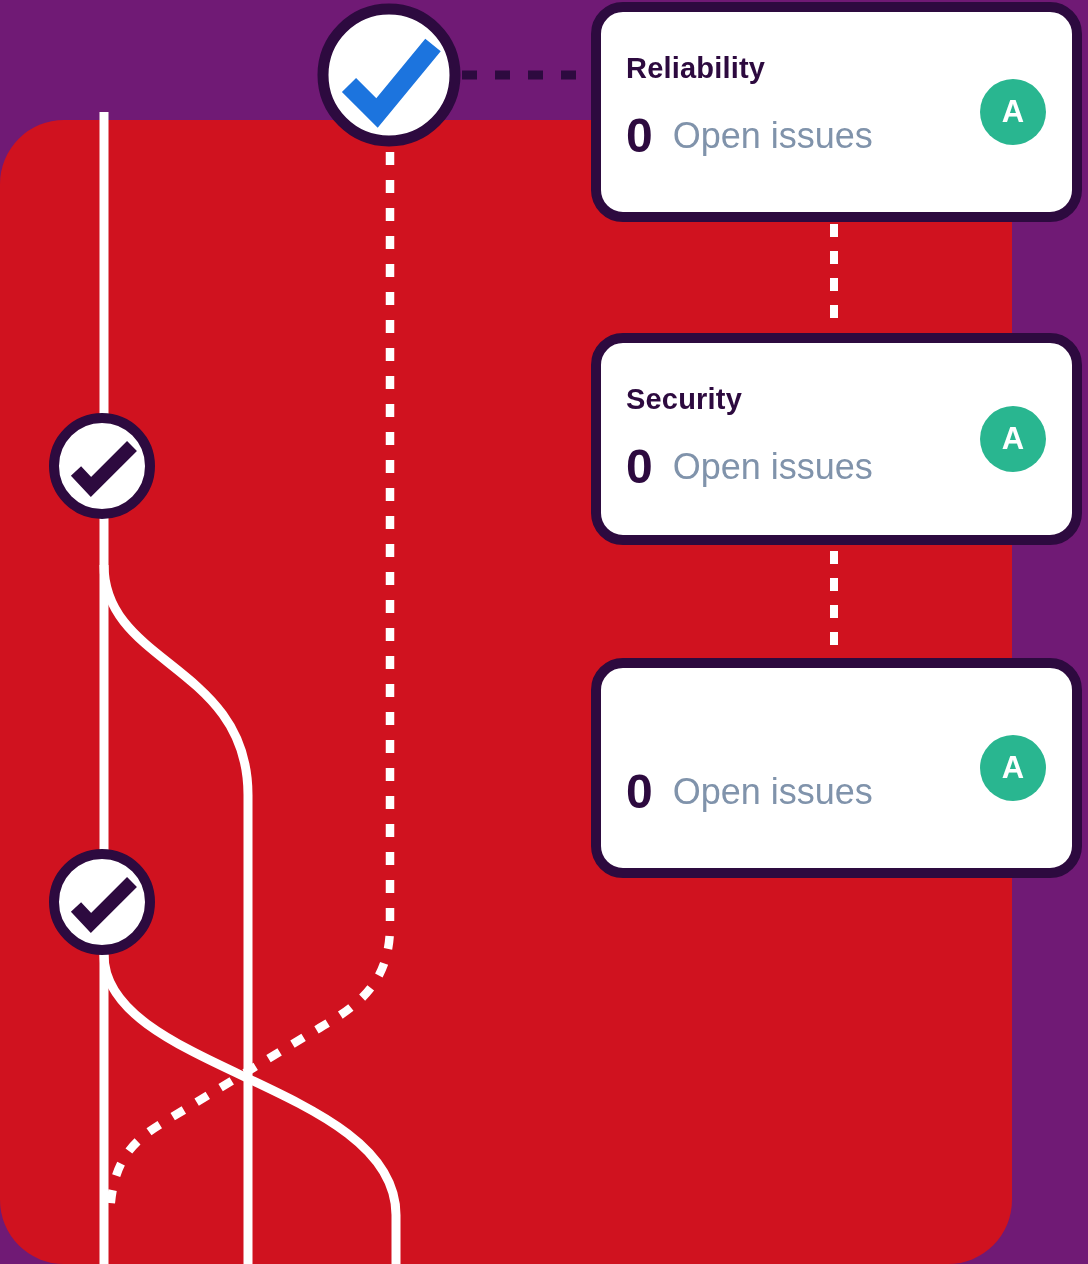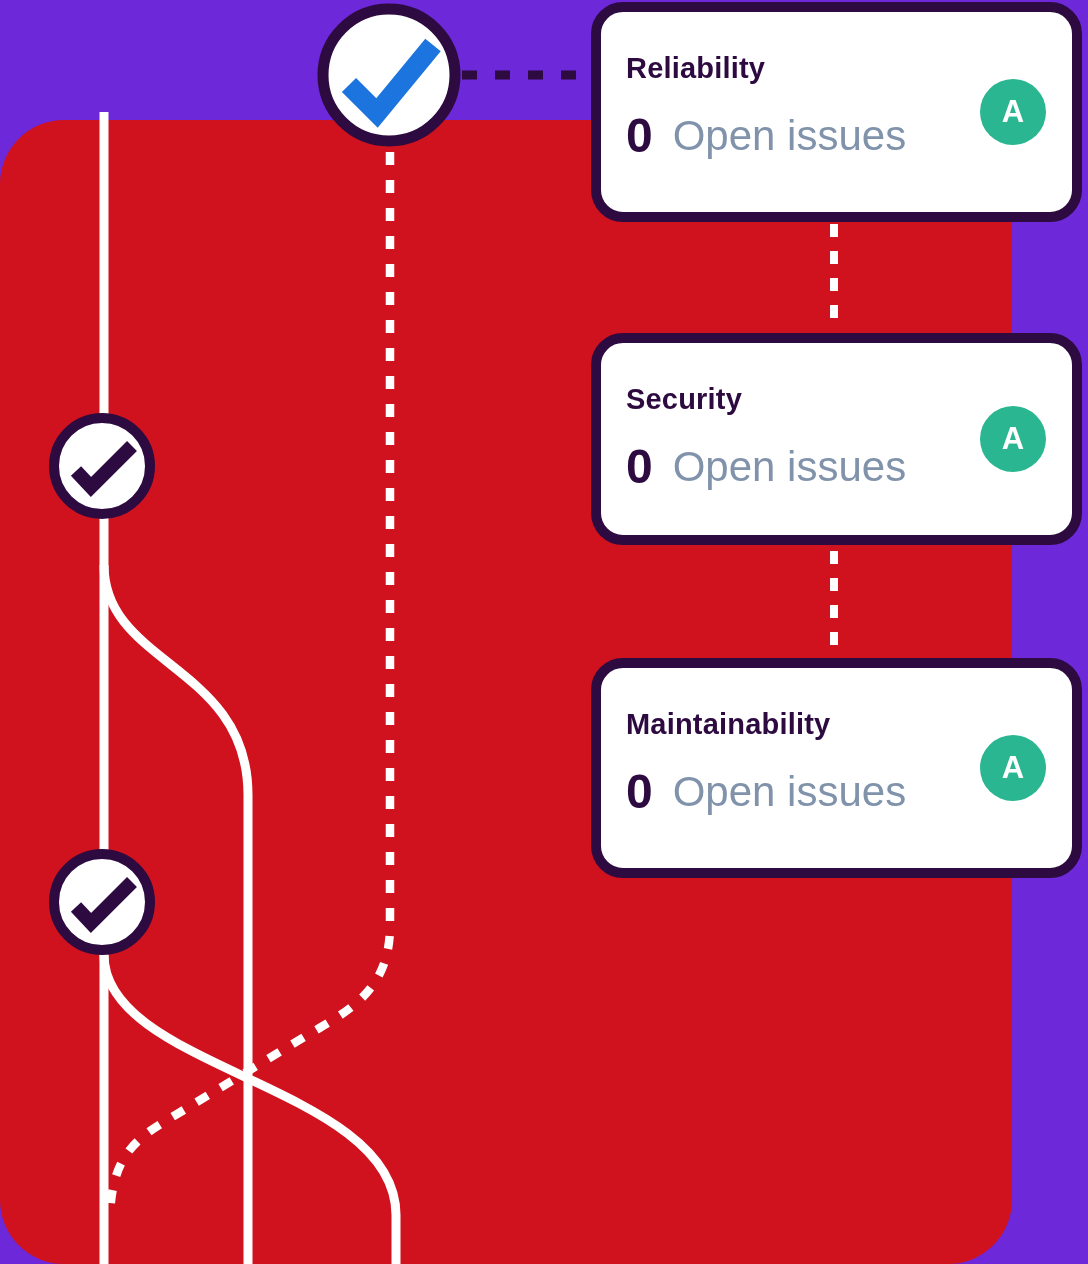--- a/index.html
+++ b/index.html
@@ -1,20 +1,20 @@
 <!DOCTYPE html>
 <html style="--red: #D0121F; --dark: #2D0A3F; --blue: #1C74DE; --green: #29B690; --muted: #8093AB; --line: #FFFFFF; --card-bg: #FFFFFF;"><head>
 <meta charset="utf-8">
 <style>
   html,body{margin:0;padding:0;background:#ffffff;}
   .stage{
     position:relative;
     width:1088px;height:1264px;
     overflow:hidden;
-    background:#6d28d9;
+    background:#701a75;
     font-family:"Liberation Sans", sans-serif;
   }
   .stage svg{position:absolute;left:0;top:0;}
 
   .card{
     position:absolute;
     left:591px;
     width:491px;
     box-sizing:border-box;
     background:var(--card-bg);
@@ -40,21 +40,21 @@
     align-items:center;
     gap:20px;
   }
   .card-count{
     font-size:48px;
     font-weight:bold;
     color:var(--dark);
     line-height:1;
   }
   .card-label{
-    font-size:42px;
+    font-size:36px;
     font-weight:500;
     color:var(--muted);
     line-height:1;
   }
   .rating-badge{
     position:absolute;
     right:26px;
     top:calc(50% - 33px);
     width:66px;height:66px;
     border-radius:50%;
@@ -115,21 +115,20 @@
   <div class="card card-security">
     <div class="card-title">Security</div>
     <div class="card-row">
       <span class="card-count">0</span>
       <span class="card-label">Open issues</span>
     </div>
     <div class="rating-badge">A</div>
   </div>
 
   <div class="card card-maintainability">
-    <div class="card-title">Maintainability</div>
     <div class="card-row">
       <span class="card-count">0</span>
       <span class="card-label">Open issues</span>
     </div>
     <div class="rating-badge">A</div>
   </div>
 
 </div>
 
 </body></html>

